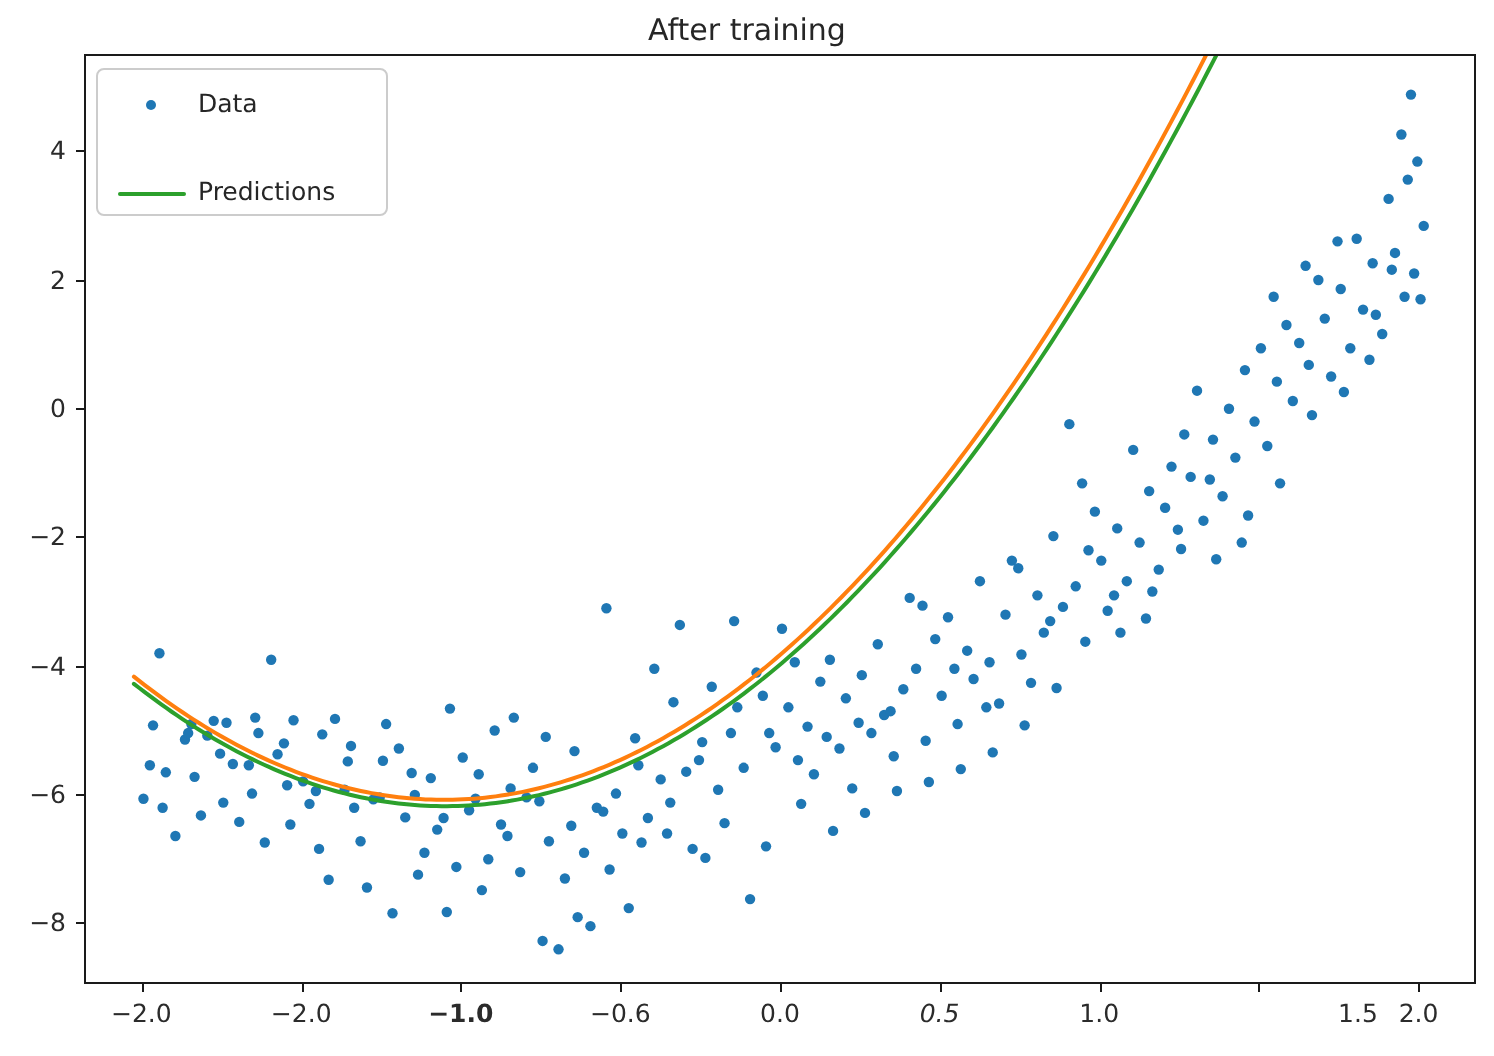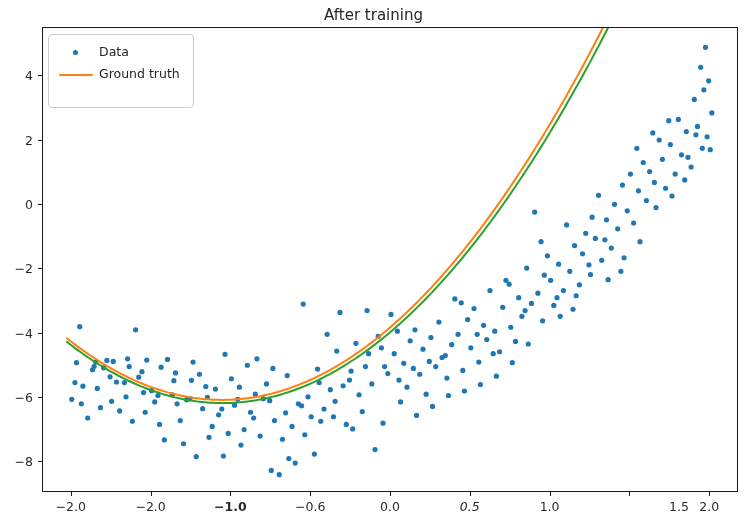--- a/index.html
+++ b/index.html
@@ -322,21 +322,21 @@
       </svg>
   </div>
 
   <div id="legend-box">
       <div class="legend-row" style="top: 6px;">
         <div class="legend-sample">
           <div class="legend-dot" style="background: rgb(31, 119, 180);"></div>
         </div>
         <div class="legend-label">Data</div>
       </div>
-      <div class="legend-row" style="top: 28px;">
+      <div class="legend-row" style="top: 50px;">
         <div class="legend-sample">
-          <div class="legend-line" style="background: rgb(255, 127, 14);"></div>
+          <div class="legend-line" style="background: rgb(44, 160, 44);"></div>
         </div>
-        <div class="legend-label">Ground truth</div>
+        <div class="legend-label">Predictions</div>
       </div>
     </div>
 
 </div>
 
 </body></html>

